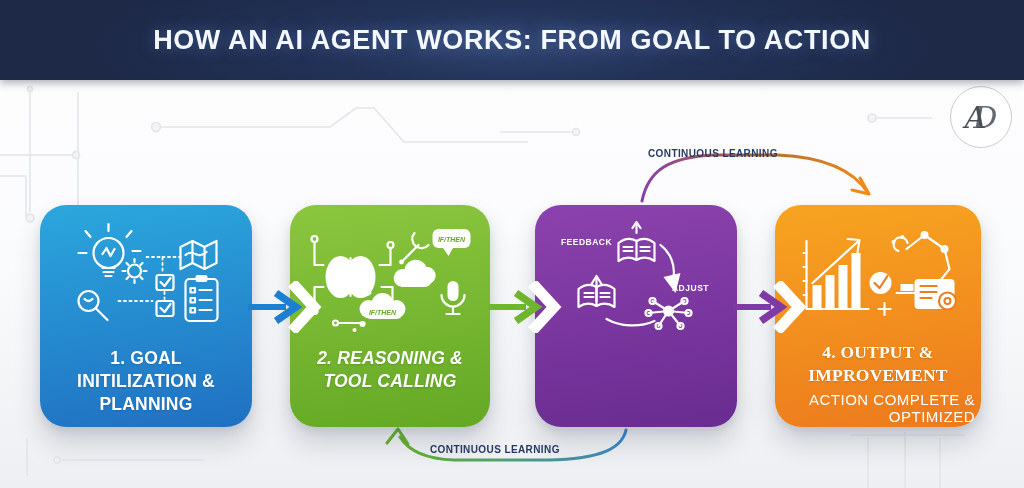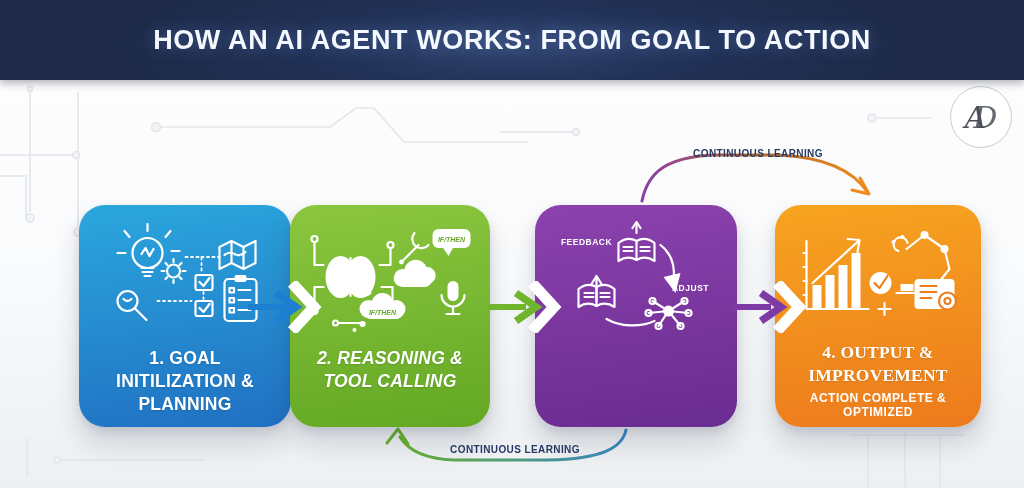--- a/index.html
+++ b/index.html
@@ -38,21 +38,21 @@
   .logo span { font-family:"DejaVu Serif", serif; font-style:italic; color:#4a4f57; }
   .logo .mA { font-size:30px; font-weight:400; }
   .logo .mD { font-size:30px; margin-left:-13px; opacity:.85; }
 
   
   .step {
     position:absolute; top:125px; height:222px; border-radius:26px;
     box-shadow:0 16px 26px rgba(40,52,74,.18), 0 4px 8px rgba(40,52,74,.10);
     z-index:3;
   }
-  .step1 { left:40px;  width:212px;margin-left:39px; }
+  .step1 { left:40px;  width:212px; }
   .step2 { left:290px; width:200px;font-style:italic; }
   .step3 { left:535px; width:202px; }
   .step4 { left:775px; width:206px; }
 
   .icons { position:absolute; left:50%; transform:translateX(-50%); top:16px; width:175px; height:120px; }
   .icons path, .icons circle, .icons rect, .icons line, .icons polyline, .icons ellipse, .icons polygon
     { stroke:#ffffff; stroke-width:2.2; fill:none; stroke-linecap:round; stroke-linejoin:round; }
   .icons .fill { fill:#ffffff; stroke:none; }
   .icons .dash { stroke-dasharray:2 3.5; stroke-width:1.8; }
   .icons text { font-family:"Liberation Sans", sans-serif; font-weight:bold; }
@@ -62,41 +62,41 @@
 
   .step-title {
     position:absolute; left:8px; right:8px; top:142px;
     color:#ffffff; font-weight:bold; font-size:17.5px; line-height:1.3;
     text-align:center; letter-spacing:.2px;
     text-shadow:0 1px 2px rgba(0,0,0,.15);
   }
   .step4 .step-title { top:136px;font-family:Liberation Serif, serif; }
   .step-subtitle {
     position:absolute; left:6px; right:6px; top:186px;
-    color:#ffffff; font-weight:bold; font-size:12px; letter-spacing:.5px; text-align:center;
+    color:#ffffff; font-weight:normal; font-size:15px; letter-spacing:.5px; text-align:right;
   }
 
   
   .flow-arrow { position:absolute; top:201px; width:78px; height:52px; z-index:4; }
   .fa1 { left:246px; } .fa2 { left:486px; } .fa3 { left:731px; }
   .flow-arrow .notch { stroke:#ffffff; stroke-width:11; fill:none; }
   .flow-arrow .shaft { stroke-width:6; fill:none; }
   .flow-arrow .head { stroke-width:7.5; fill:none; }
   .fa1 .shaft, .fa1 .head { stroke:#1d7fd1; }
   .fa2 .shaft, .fa2 .head { stroke:#6fb52d; }
   .fa3 .shaft, .fa3 .head { stroke:#7e3ba6; }
 
   
   .loop { position:absolute; z-index:2; }
   .loop-top { left:628px; top:63px; width:260px; height:64px; }
   .loop-bottom { left:378px; top:342px; width:260px; height:54px; }
   .loop path, .loop polyline { fill:none; stroke-width:3; stroke-linecap:round; stroke-linejoin:round; }
   .loop-label {
     position:absolute; z-index:3; color:#263a63; font-weight:bold; font-size:10px;
-    letter-spacing:.4px; text-align:center;
+    letter-spacing:.4px; text-align:left;
   }
   .loop-label-top { left:648px; top:68px; width:220px; }
   .loop-label-bottom { left:430px; top:364px; width:170px; }
 </style>
 </head>
 <body>
 
 <div class="stage">
 
   <header class="titlebar">

